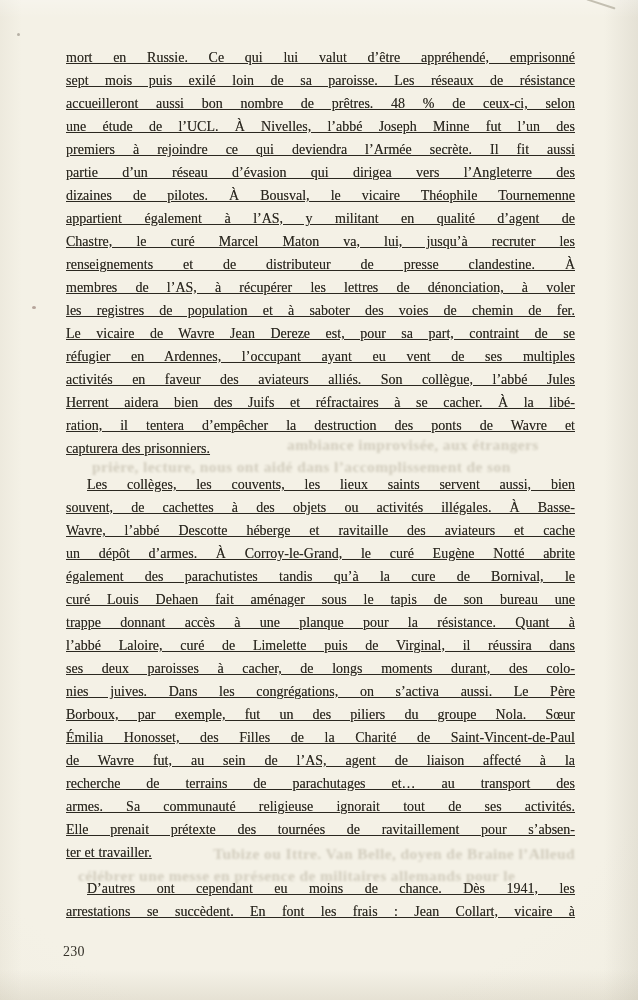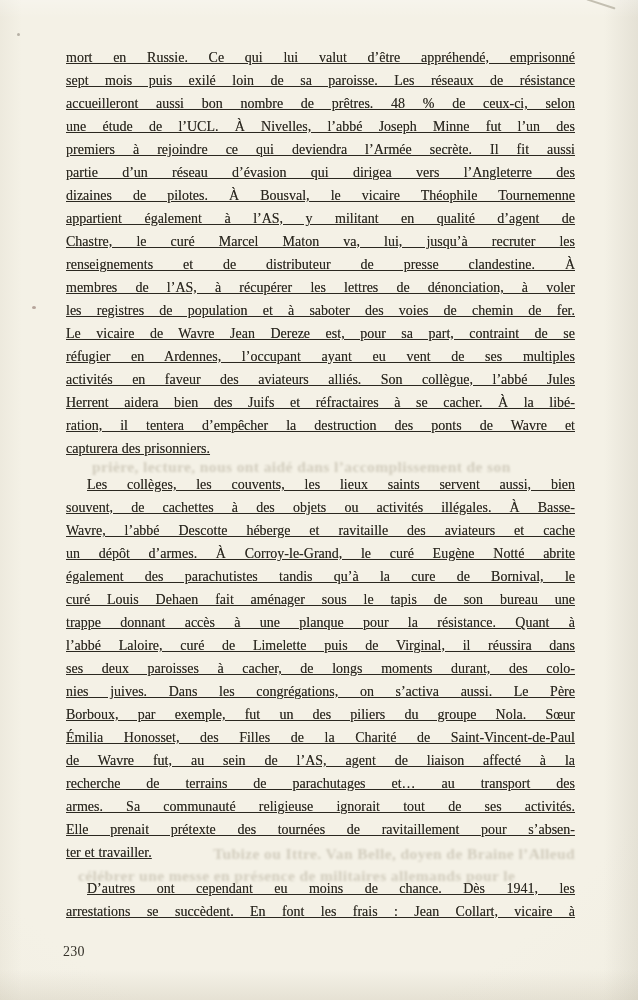--- a/index.html
+++ b/index.html
@@ -99,20 +99,21 @@
         <div class="line">armes. Sa communauté religieuse ignorait tout de ses activités.</div>
         <div class="line">Elle prenait prétexte des tournées de ravitaillement pour s’absen-</div>
         <div class="line last">ter et travailler.</div>
       </div>
       <div class="para indent">
         <div class="line">D’autres ont cependant eu moins de chance. Dès 1941, les</div>
         <div class="line">arrestations se succèdent. En font les frais : Jean Collart, vicaire à</div>
       </div>
     </div>
 
+  <div class="ghost ghost-a">ambiance improvisée, aux étrangers</div>
   <div class="ghost ghost-b">prière, lecture, nous ont aidé dans l’accomplissement de son</div>
   <div class="ghost ghost-c">Tubize ou Ittre. Van Belle, doyen de Braine l’Alleud</div>
   <div class="ghost ghost-d">célébrer une messe en présence de militaires allemands pour le</div>
 
   <div class="page-number">230</div>
 
   <div class="speck-1"></div>
   <div class="speck-2"></div>
   <div class="scratch"></div>
 </div>

